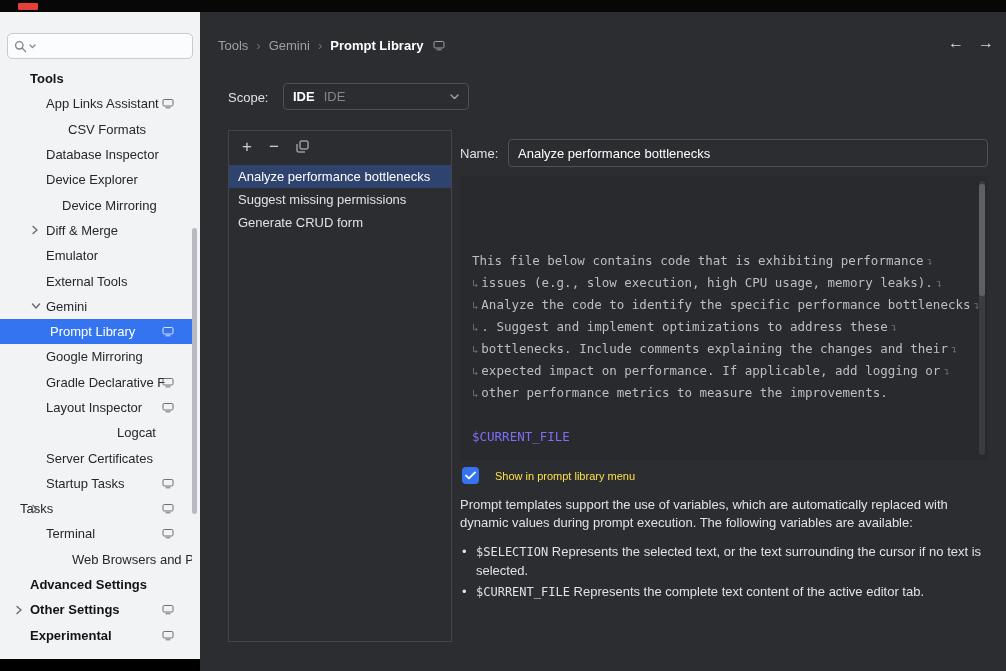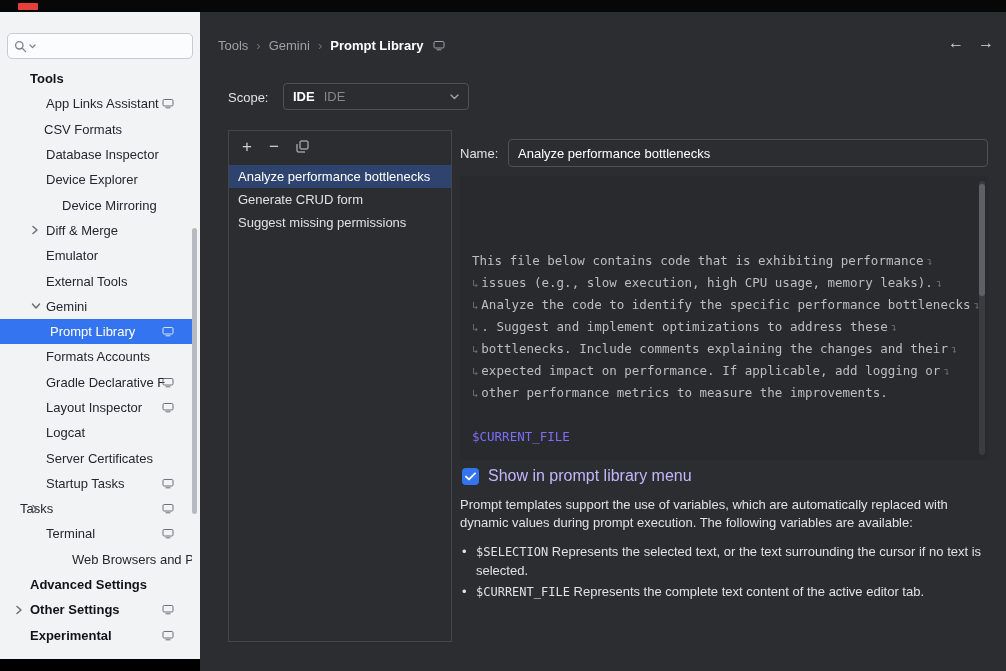--- a/index.html
+++ b/index.html
@@ -64,21 +64,21 @@
           font-size:12.5px;line-height:22px;color:#bcbec4;white-space:pre;overflow:hidden;}
   .ed-line{height:22px;}
   .wrap-mark{color:#6f7277;font-size:10.5px;}
   .wrap-mark.lead{margin-right:3px;}
   .wrap-mark.trail{margin-left:3px;}
   .editor-track{position:absolute;right:3px;top:5px;bottom:5px;width:6px;background:#3a3c40;border-radius:3px;}
   .editor-thumb{position:absolute;left:0;top:3px;width:6px;height:112px;background:#5d6066;border-radius:3px;}
 
   .cbx-row{position:absolute;left:262px;top:455px;display:flex;align-items:center;gap:9px;}
   .cbx{width:17px;height:17px;border-radius:4px;display:flex;align-items:center;justify-content:center;cursor:pointer;}
-  .cbx-label{font-size:16px;color:#c4b5fd;cursor:pointer;}
+  .cbx-label{font-size:11px;color:#fde047;cursor:pointer;margin-left:7px;}
 
   .desc{position:absolute;left:260px;top:484px;width:524px;margin:0;font-size:13px;line-height:17.5px;color:#dfe1e5;}
   .vars{position:absolute;left:262px;top:531px;width:526px;font-size:13px;line-height:17.5px;color:#dfe1e5;}
   .var-item{display:flex;gap:7px;margin-bottom:4px;}
   .var-item .bullet{width:7px;flex:none;}
   .var-item .mono{font-family:"DejaVu Sans Mono",monospace;font-size:12px;margin-top:44px;}
 </style>
 </head>
 <body>
 
@@ -109,21 +109,21 @@
         </div>
         <div class="side-row" style="padding-left: 46px;">
           <span>App Links Assistant</span>
           <span class="mini">
             <svg width="12" height="11" viewBox="0 0 12 11">
               <rect x="1" y="1.5" width="10" height="6.5" rx="1.2" fill="none" stroke="currentColor"></rect>
               <line x1="4" y1="9.8" x2="8" y2="9.8" stroke="currentColor" stroke-linecap="round"></line>
             </svg>
           </span>
         </div>
-        <div class="side-row" style="padding-left: 44px;">
+        <div class="side-row" style="padding-left: 68px;">
           <span>CSV Formats</span>
         </div>
         <div class="side-row" style="padding-left: 46px;">
           <span>Database Inspector</span>
         </div>
         <div class="side-row" style="padding-left: 46px;">
           <span>Device Explorer</span>
         </div>
         <div class="side-row" style="padding-left: 46px; margin-left: 16px;">
           <span>Device Mirroring</span>
@@ -153,41 +153,41 @@
         <div class="side-row sel" style="padding-left: 50px;">
           <span>Prompt Library</span>
           <span class="mini">
             <svg width="12" height="11" viewBox="0 0 12 11">
               <rect x="1" y="1.5" width="10" height="6.5" rx="1.2" fill="none" stroke="currentColor"></rect>
               <line x1="4" y1="9.8" x2="8" y2="9.8" stroke="currentColor" stroke-linecap="round"></line>
             </svg>
           </span>
         </div>
         <div class="side-row" style="padding-left: 46px;">
-          <span>Formats Accounts</span>
+          <span>Google Mirroring</span>
         </div>
         <div class="side-row" style="padding-left: 46px;">
           <span>Gradle Declarative F</span>
           <span class="mini">
             <svg width="12" height="11" viewBox="0 0 12 11">
               <rect x="1" y="1.5" width="10" height="6.5" rx="1.2" fill="none" stroke="currentColor"></rect>
               <line x1="4" y1="9.8" x2="8" y2="9.8" stroke="currentColor" stroke-linecap="round"></line>
             </svg>
           </span>
         </div>
         <div class="side-row" style="padding-left: 46px;">
           <span>Layout Inspector</span>
           <span class="mini">
             <svg width="12" height="11" viewBox="0 0 12 11">
               <rect x="1" y="1.5" width="10" height="6.5" rx="1.2" fill="none" stroke="currentColor"></rect>
               <line x1="4" y1="9.8" x2="8" y2="9.8" stroke="currentColor" stroke-linecap="round"></line>
             </svg>
           </span>
         </div>
-        <div class="side-row" style="padding-left: 46px;">
+        <div class="side-row" style="padding-left: 60px; justify-content: flex-end;">
           <span>Logcat</span>
         </div>
         <div class="side-row" style="padding-left: 46px;">
           <span>Server Certificates</span>
         </div>
         <div class="side-row" style="padding-left: 46px;">
           <span>Startup Tasks</span>
           <span class="mini">
             <svg width="12" height="11" viewBox="0 0 12 11">
               <rect x="1" y="1.5" width="10" height="6.5" rx="1.2" fill="none" stroke="currentColor"></rect>
@@ -291,22 +291,22 @@
           <span style="display:flex;">
             <svg width="13" height="13" viewBox="0 0 13 13">
                 <rect x="4" y="1" width="8" height="8" rx="1" fill="none" stroke="currentColor"></rect>
                 <path d="M9 12H2a1 1 0 0 1-1-1V4" fill="none" stroke="currentColor"></path>
               </svg>
           </span>
         </button>
       </div>
       <div class="list-items">
           <div class="p-row sel">Analyze performance bottlenecks</div>
+          <div class="p-row">Suggest missing permissions</div>
           <div class="p-row">Generate CRUD form</div>
-          <div class="p-row">Suggest missing permissions</div>
         </div>
     </section>
 
     <label class="name-label">Name:</label>
     <input class="name-field" value="Analyze performance bottlenecks" style="">
 
     <div class="editor">
       <div class="editor-track">
         <div class="editor-thumb"></div>
       </div>

